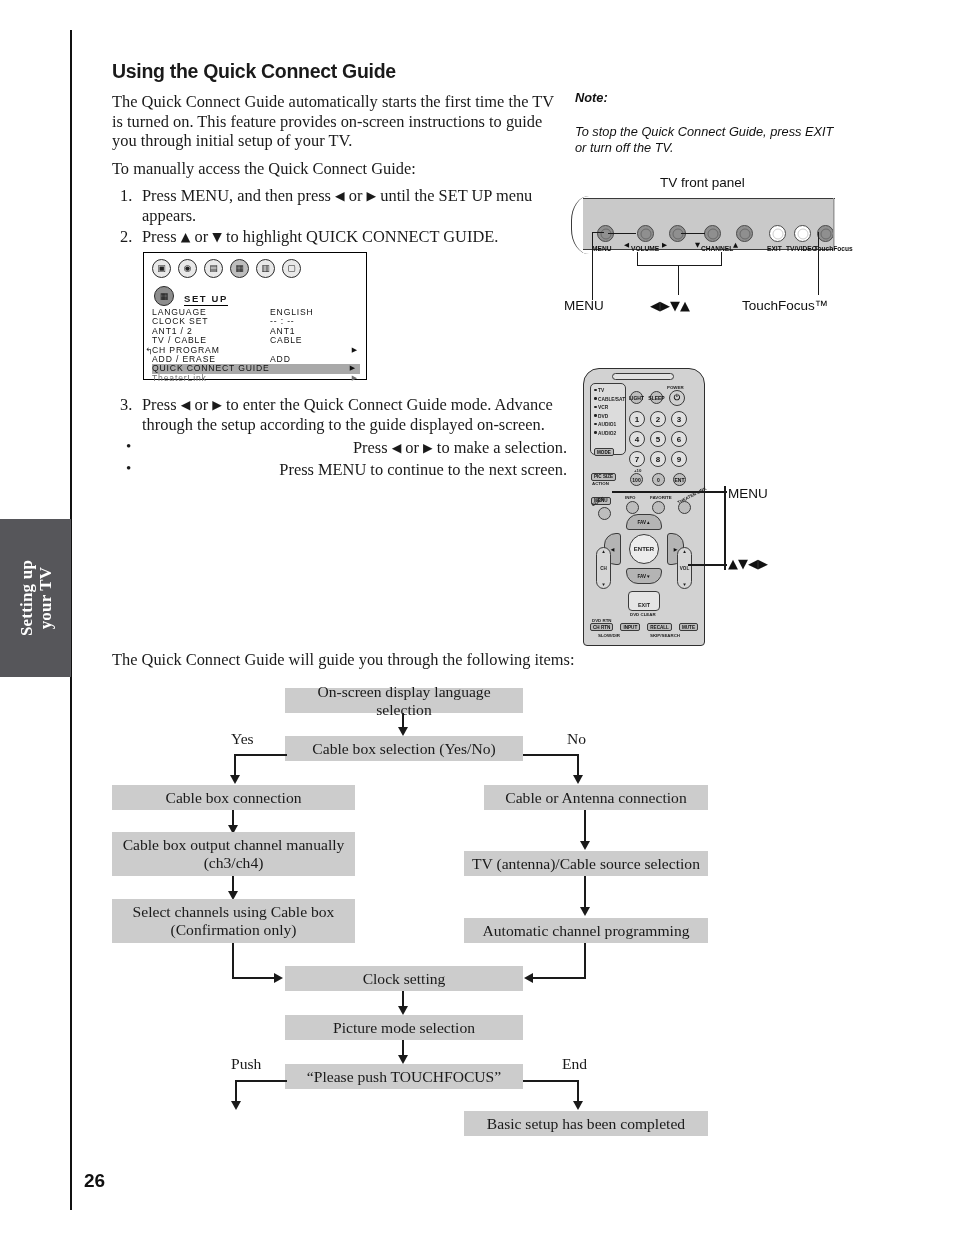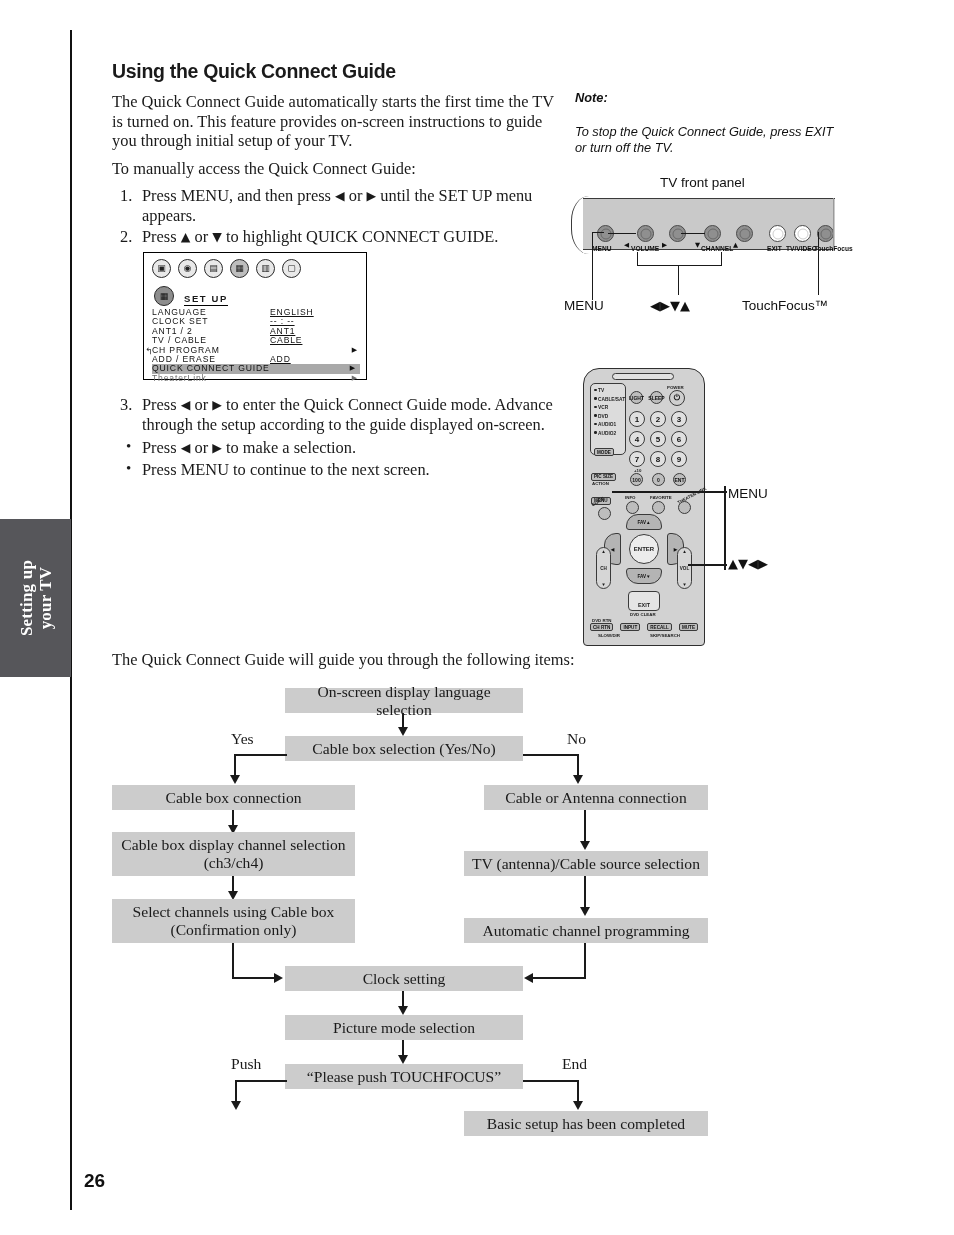--- a/index.html
+++ b/index.html
@@ -75,21 +75,21 @@
     position: relative;
     padding-left: 30px;
     margin-bottom: 1px;
     counter-increment: st;
   }
   ol.steps > li::before {
     content: counter(st) ".";
     position: absolute; left: 8px; top: 0;
   }
 
-  ul.bullets { margin: 4px 0 0 0; padding: 0; list-style: none; }
+  ul.bullets { margin: 4px 0 0 0; padding: 0; list-style: none; text-align: right; }
   ul.bullets > li {
     position: relative;
     padding-left: 30px;
     margin-bottom: 2px;
   }
   ul.bullets > li::before {
     content: "\2022";
     position: absolute; left: 14px; top: -1px;
     font-size: 15px;
   }
@@ -160,21 +160,21 @@
     position: absolute; left: 8px; top: 55px; right: 4px;
     font-family: "Liberation Sans", sans-serif;
     font-size: 8.6px; letter-spacing: 0.85px;
     color: #111;
   }
   .osd-row {
     position: relative; height: 9.4px; line-height: 9.4px;
     display: flex; align-items: center;
   }
   .osd-row .lab { width: 118px; white-space: nowrap; }
-  .osd-row .val { width: 62px; white-space: nowrap; text-decoration: underline; }
+  .osd-row .val { width: 62px; white-space: nowrap; }
   .osd-row .ar  { position: absolute; right: 4px; font-size: 7px; font-family: "DejaVu Sans", sans-serif; }
   .osd-row.sel {
     background: #a9a9a9;
     width: 208px;
   }
   .osd-row.sel .lab { width: 180px; }
   .osd-row.dim { color: #6f6f6f; }
   .osd-cursor {
     position: absolute; left: 1px; top: 93px;
     font-size: 9px; color: #333; font-family: "DejaVu Sans", sans-serif;
@@ -609,21 +609,21 @@
     <div class="fhead down" style="left:573px; top:775px;"></div>
 
     <div class="fbox" style="left:112px; top:785px; width:243px; height:25px;">Cable box connection</div>
     <div class="fline" style="left:232px; top:810px; width:1.8px; height:18px;"></div>
     <div class="fhead down" style="left:228px; top:825px;"></div>
 
     <div class="fbox" style="left:484px; top:785px; width:224px; height:25px;">Cable or Antenna connection</div>
     <div class="fline" style="left:584px; top:810px; width:1.8px; height:34px;"></div>
     <div class="fhead down" style="left:580px; top:841px;"></div>
 
-    <div class="fbox" style="left:112px; top:832px; width:243px; height:44px; flex-direction:column;">Cable box display channel selection (ch3/ch4)</div>
+    <div class="fbox" style="left:112px; top:832px; width:243px; height:44px; flex-direction:column;">Cable box output channel manually (ch3/ch4)</div>
     <div class="fline" style="left:232px; top:876px; width:1.8px; height:18px;"></div>
     <div class="fhead down" style="left:228px; top:891px;"></div>
 
     <div class="fbox" style="left:464px; top:851px; width:244px; height:25px;">TV (antenna)/Cable source selection</div>
     <div class="fline" style="left:584px; top:876px; width:1.8px; height:34px;"></div>
     <div class="fhead down" style="left:580px; top:907px;"></div>
 
     <div class="fbox" style="left:464px; top:918px; width:244px; height:25px;">Automatic channel programming</div>
 
     <div class="fbox" style="left:112px; top:899px; width:243px; height:44px; flex-direction:column;">Select channels using Cable box (Confirmation only)</div>

